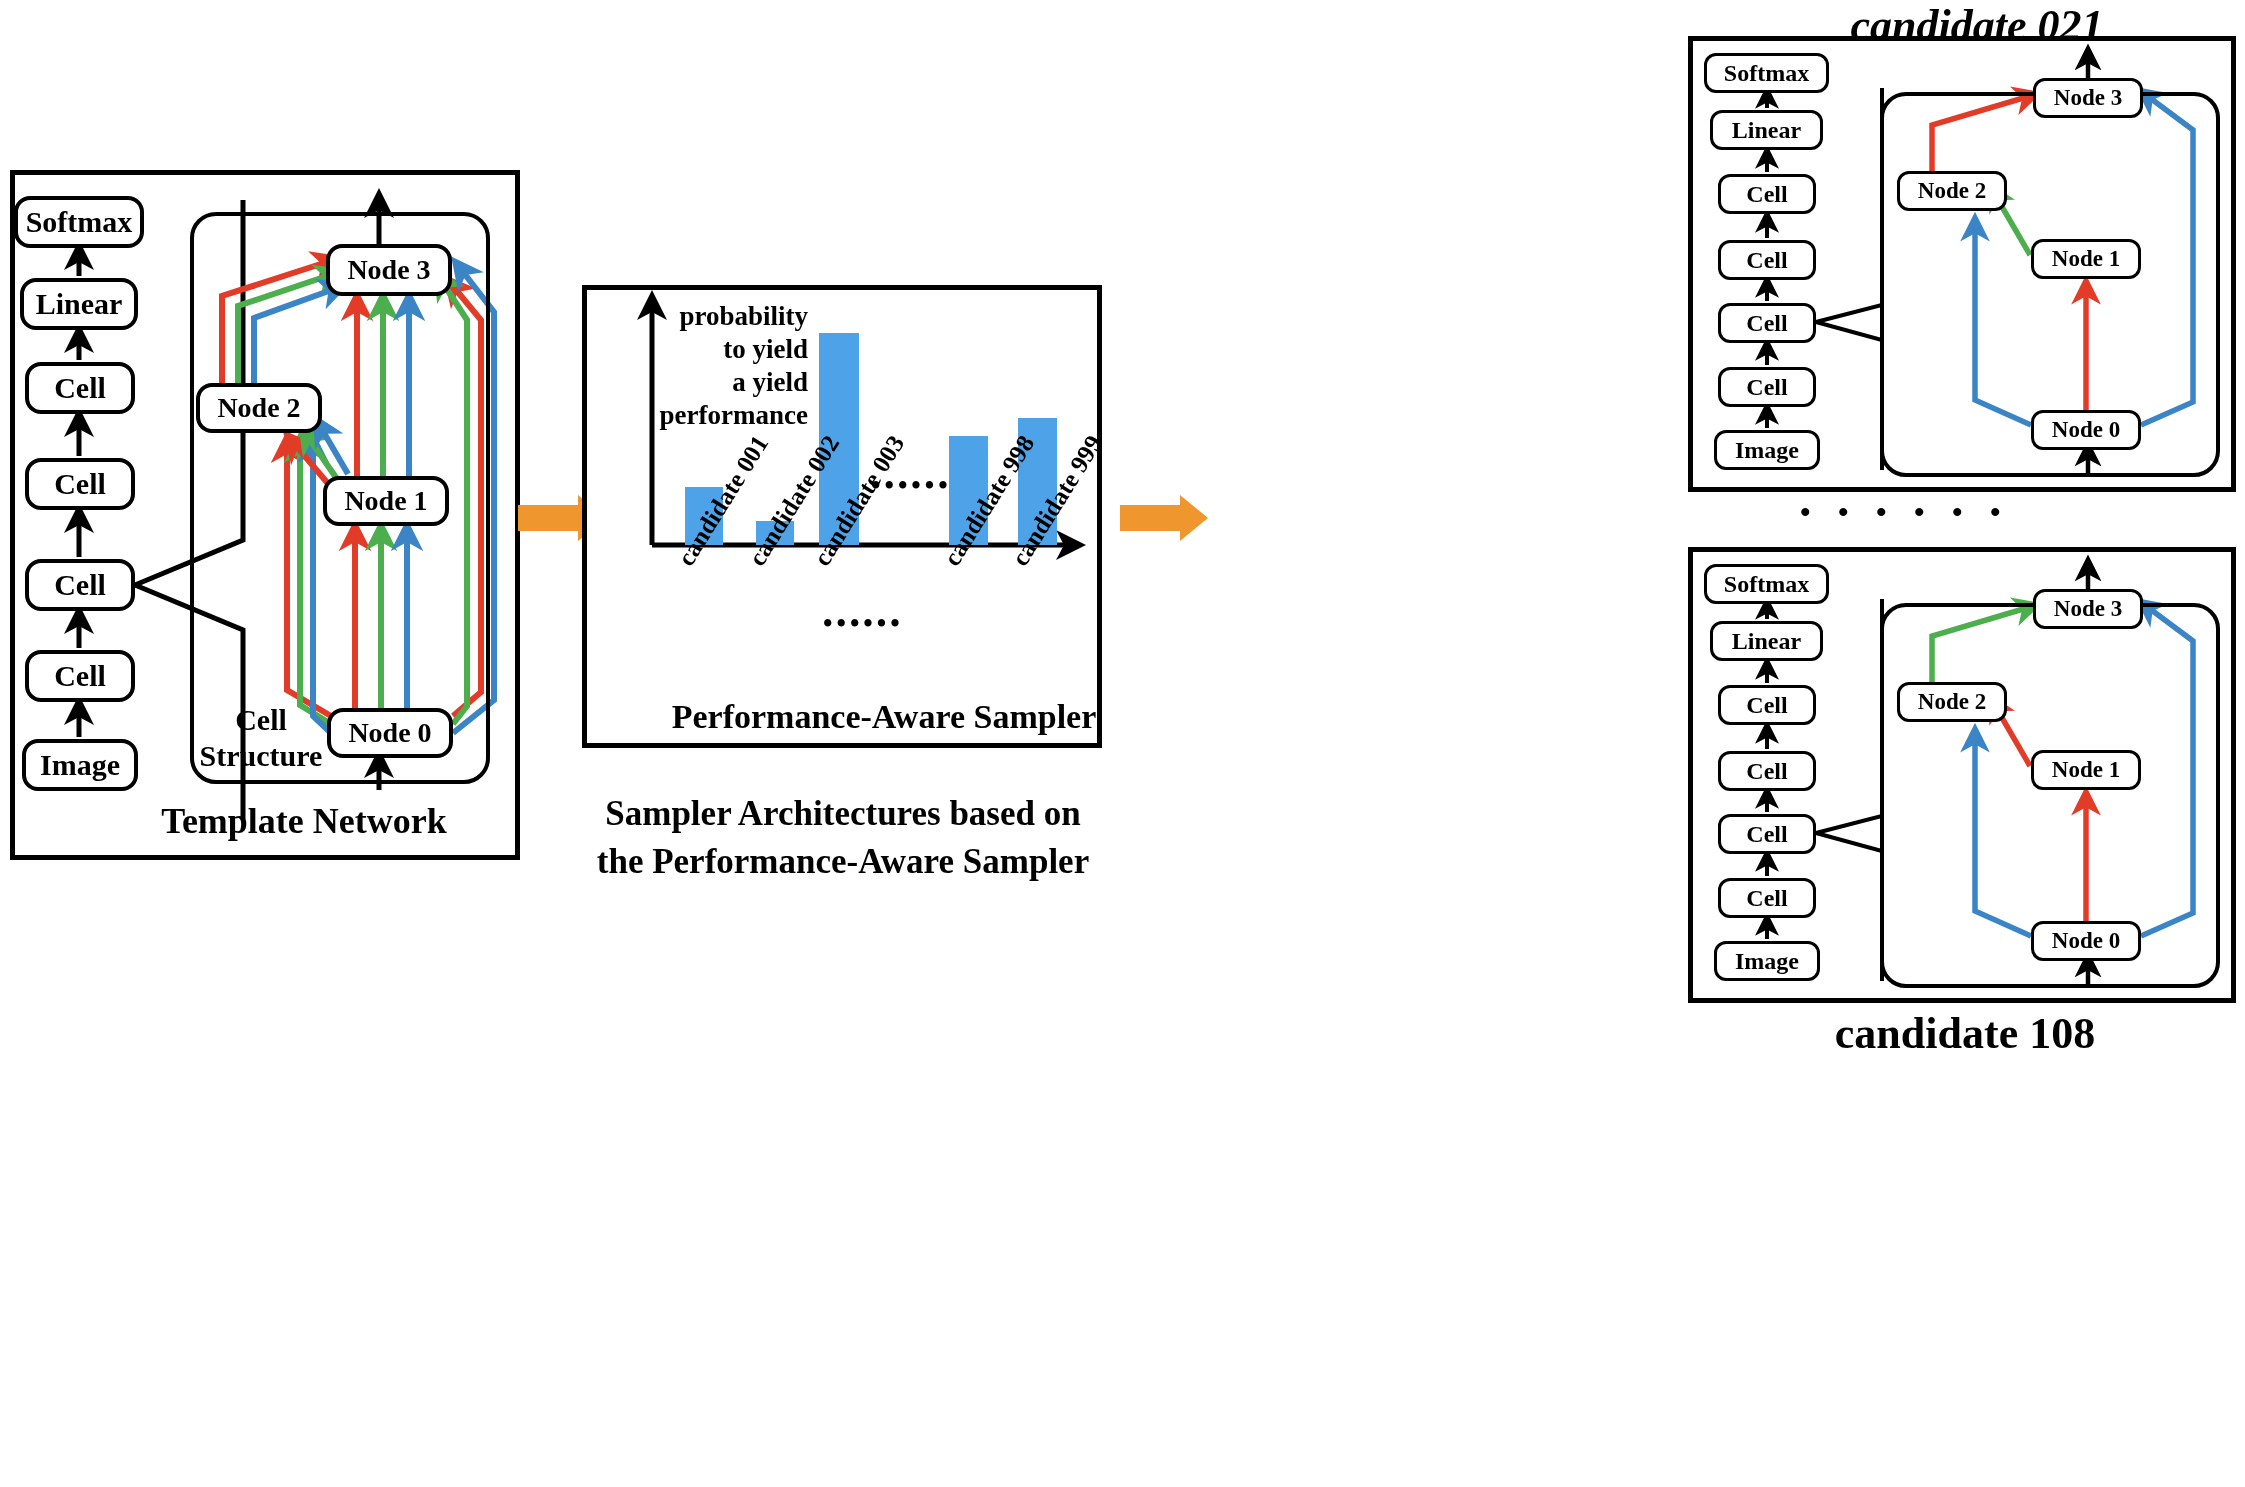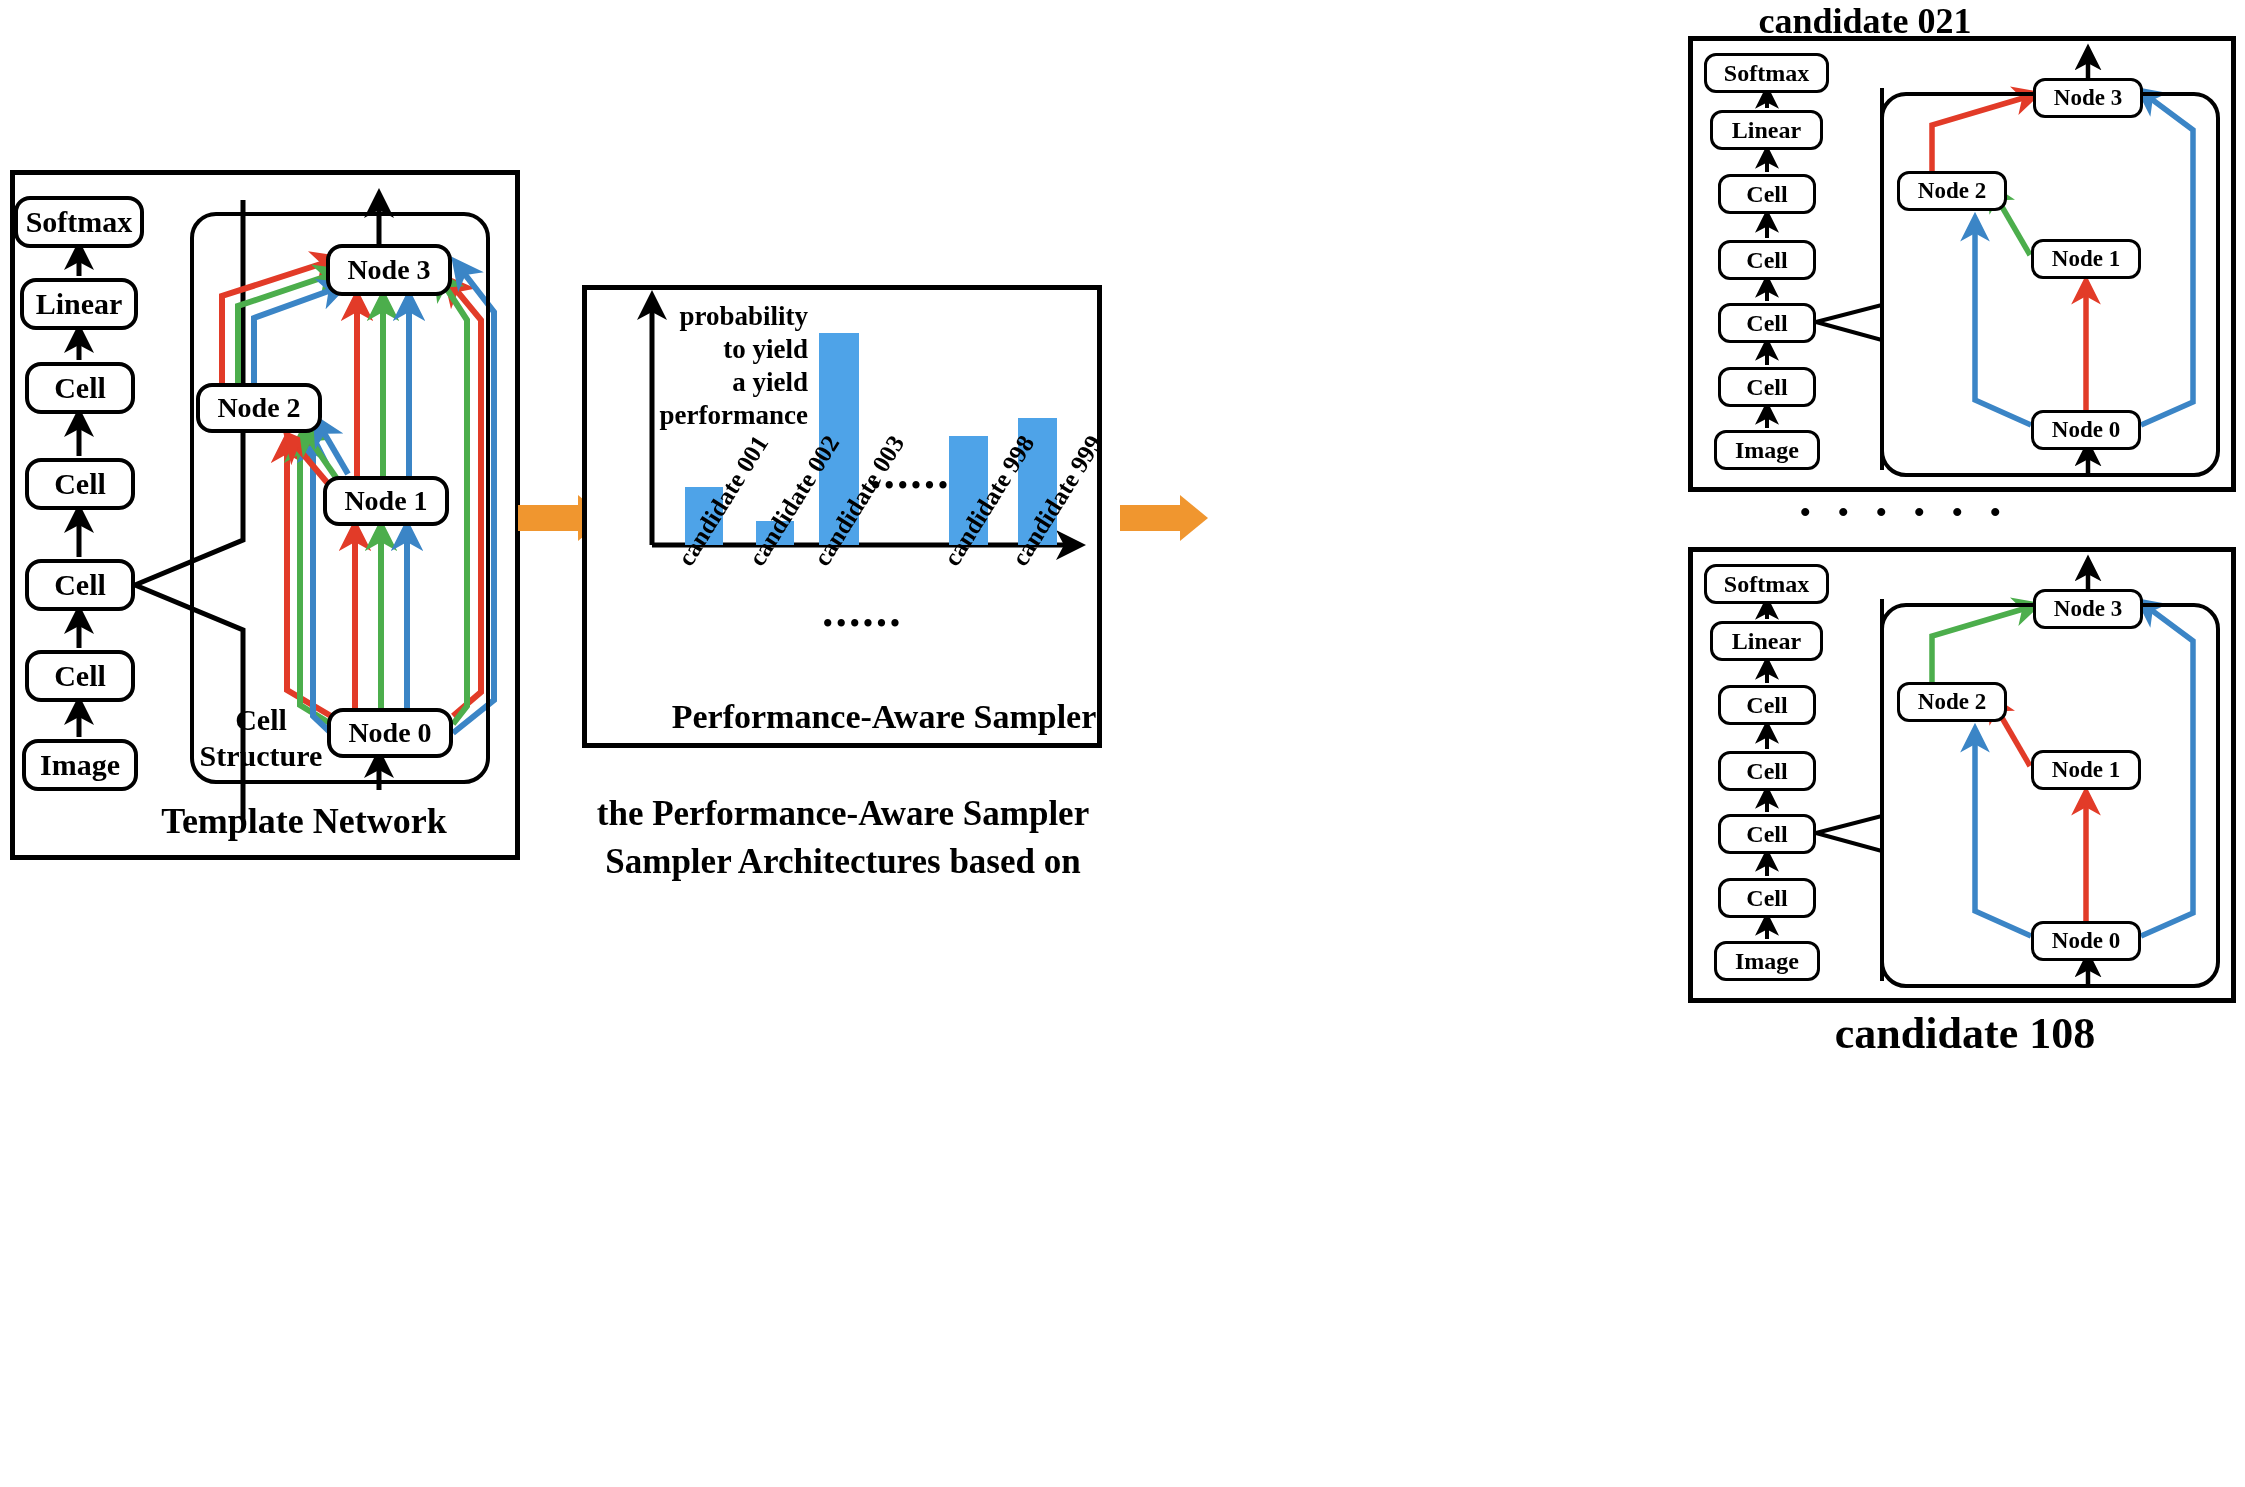--- a/index.html
+++ b/index.html
@@ -190,32 +190,32 @@
 </div>
 <div class="dots" style="left:823px;top:608px;font-size:27px;">
   <span>••••••</span>
 </div>
 
 <div class="caption" style="left:582px;top:698px;width:604px;font-size:34px;">
   <span>Performance-Aware Sampler</span>
 </div>
 
 <div class="caption" style="left:560px;top:790px;width:566px;font-size:35px;line-height:48px;">
+  <div>Sampler Architectures based on</div>
   <div>the Performance-Aware Sampler</div>
-  <div>Sampler Architectures based on</div>
 </div>
 
 <svg width="2245" height="1487">
   <g fill="#f0962f">
     <rect x="1120" y="505" width="66" height="26"></rect>
     <polygon points="1180,495 1180,541 1208,518"></polygon>
   </g>
 </svg>
 
-<div class="caption" style="left:1600px;top:0px;width:530px;font-size:36px;">
+<div class="caption" style="left:1712px;top:0px;width:530px;font-size:44px;font-style:italic;">
   <span>candidate 021</span>
 </div>
 
 <div class="panel" style="left:1688px;top:36px;width:548px;height:456px;"></div>
 
 <div class="pill sm" style="left:1704px;top:53px;width:125px;height:40px;font-size:24px;">
   <span>Softmax</span>
 </div>
 <div class="pill sm" style="left:1710px;top:110px;width:113px;height:40px;font-size:24px;">
   <span>Linear</span>

